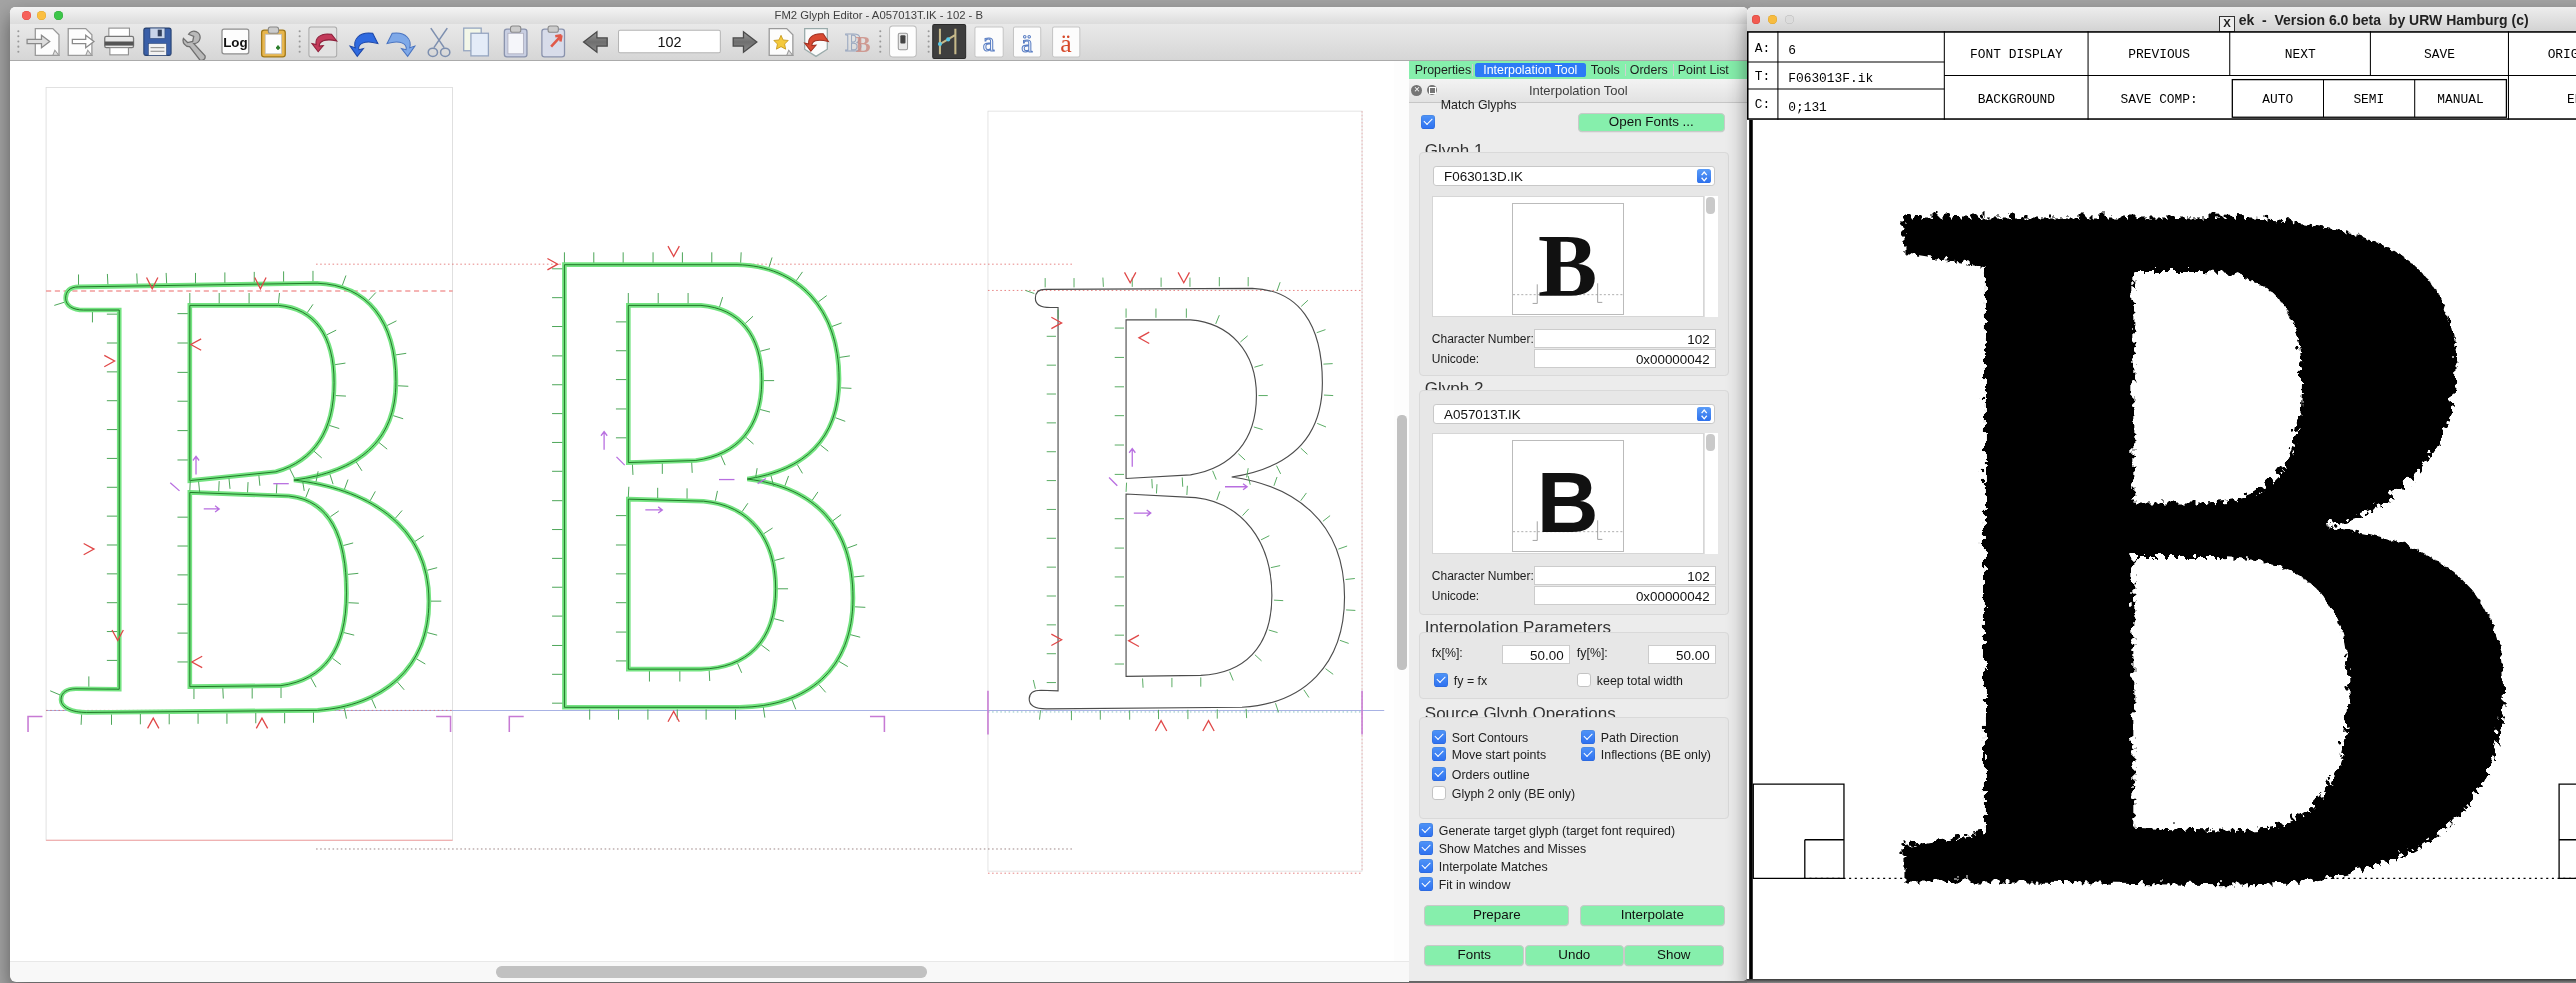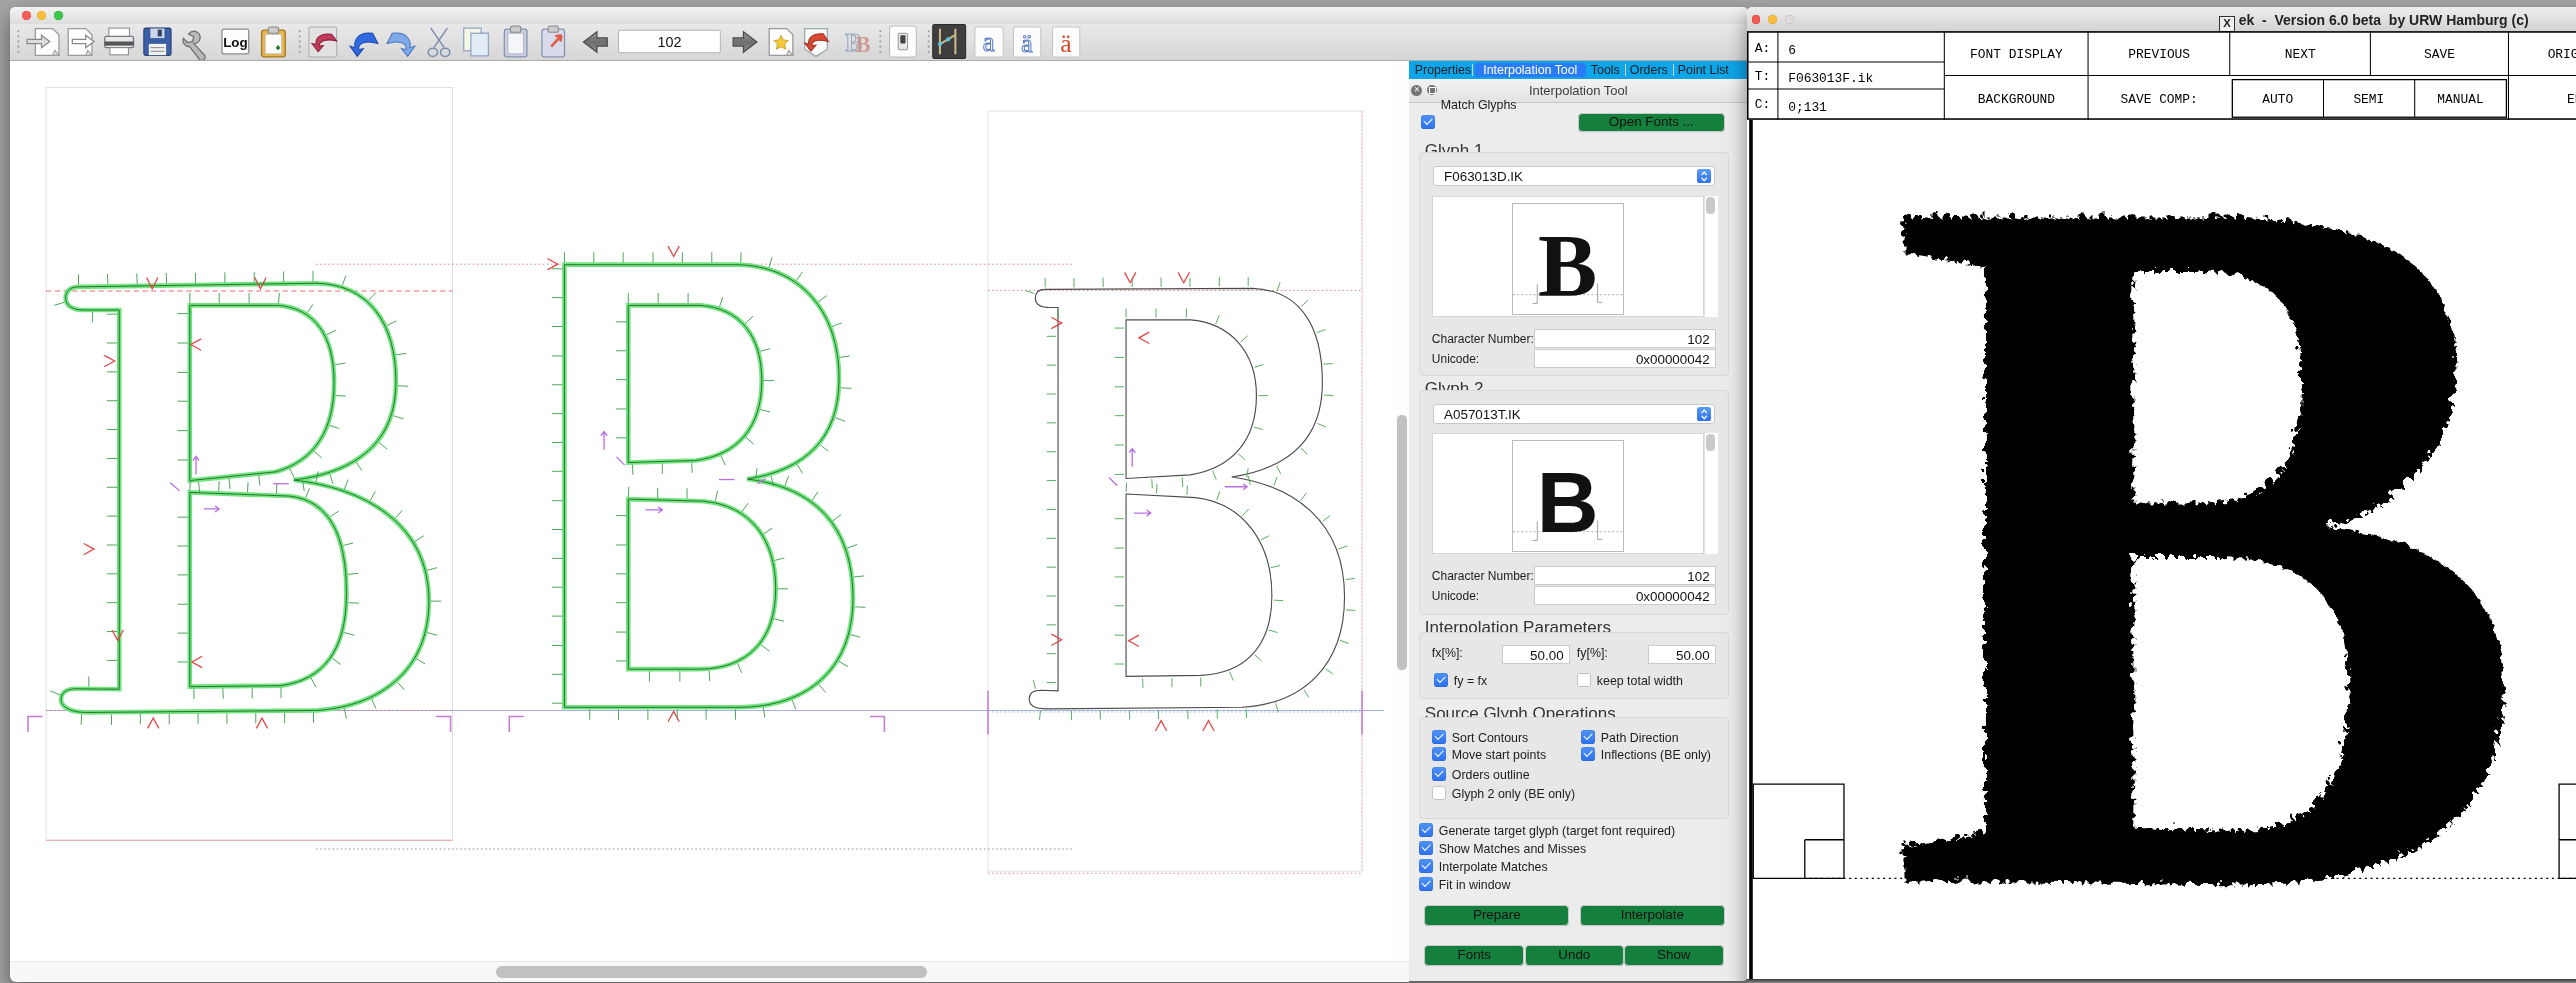--- a/index.html
+++ b/index.html
@@ -7,46 +7,47 @@
 .ltitle{left:0;top:0;width:100%;height:17px;background:linear-gradient(#f4f4f4,#dcdcdc);border-radius:5.2px 5.2px 0 0;border-bottom:0.5px solid #c9c9c9}
 .tl{width:8.8px;height:8.8px;border-radius:50%;top:3.6px}
 .ttext{width:100%;text-align:center;top:2.1px;font-size:11.3px;color:#404040}
 .ltoolbar{left:0;top:17px;width:100%;height:36px;background:linear-gradient(#e9e9e9,#d6d6d6);border-bottom:0.5px solid #ababab}
 .lcanvas{left:0;top:54px;width:1384px;height:901px;background:#fff;overflow:hidden}
 .vsb{left:1384px;top:54px;width:15px;height:901px;background:#fdfdfd}
 .vsb .th{left:3.6px;top:354px;width:9.8px;height:255px;background:#c1c1c1;border-radius:4.6px}
 .hsb{left:0;top:954px;width:1399px;height:19.6px;background:#f8f8f8;border-top:0.5px solid #e8e8e8;border-radius:0 0 0 6.2px}
 .hsb .th{left:486px;top:3.6px;width:431px;height:12px;background:#c1c1c1;border-radius:5.7px}
 .panel{left:1399px;top:54px;width:339px;height:920px;background:#ececec;border-radius:0 0 6.2px 0}
-.tabbar{left:0;top:0;width:100%;height:17.5px;background:#0ea5e9;border-bottom:0.5px solid #d4d4d4}
+.tabbar{left:0;top:0;width:100%;height:17.5px;background:#86efac;border-bottom:0.5px solid #d4d4d4}
 .tab{top:1.5px;height:14.4px;line-height:14.4px;font-size:12.4px;color:#1d1d1d;text-align:center}
 .tabsel{background:#2c7bf6;color:#fff;border-radius:2.6px}
 .phdr{left:0;top:17.5px;width:100%;height:23px;background:linear-gradient(#f3f3f3,#e2e2e2);border-bottom:0.5px solid #c6c6c6}
 .phdr .t{width:100%;text-align:center;top:4.1px;font-size:13px;color:#3d3d3d}
 .grp{background:#e7e7e7;border:0.5px solid #d9d9d9;border-radius:4.1px}
 .lab{font-size:12.4px;color:#1d1d1d;white-space:nowrap}
 .slab{font-size:17px;color:#333;white-space:nowrap}
 .lab2{font-size:12px;color:#1d1d1d;white-space:nowrap}
 .inp{background:#fff;border:0.5px solid #ccc;font-size:13.4px;color:#111}
 .combo{background:#fff;border:0.5px solid #c8c8c8;border-radius:3.1px;font-size:13.4px;color:#111}
 .cstep{background:linear-gradient(#5a9cf8,#2e71ec);border-radius:2.6px}
 .cb{width:14px;height:14px;border-radius:3.1px;background:linear-gradient(#4f94f7,#2d70f0);box-shadow:inset 0 0 0 0.5px rgba(0,0,0,.12)}
 .cb:after{content:"";position:absolute;left:3.1px;top:3.1px;width:6.7px;height:3.6px;border-left:1.5px solid #fff;border-bottom:1.5px solid #fff;transform:rotate(-45deg)}
 .cbu{width:14px;height:14px;border-radius:3.1px;background:#fff;border:0.5px solid #c3c3c3;box-sizing:border-box}
-.btn{background:#15803d;border:0.5px solid #c9c9c9;border-radius:4.1px;font-size:13.4px;color:#111;text-align:center;box-shadow:0 0.5px 0.5px rgba(0,0,0,.08)}
+.btn{background:#86efac;border:0.5px solid #c9c9c9;border-radius:4.1px;font-size:13.4px;color:#111;text-align:center;box-shadow:0 0.5px 0.5px rgba(0,0,0,.08)}
 .rwin{left:1747px;top:7.2px;width:1254px;height:976px;background:#fff;border-radius:5.2px 0 0 0;box-shadow:0 9.3px 20.6px rgba(0,0,0,.45)}
 .rtitle{left:0;top:0;width:100%;height:24px;background:linear-gradient(#ededed,#d3d3d3);border-radius:5.2px 0 0 0;border-bottom:0.5px solid #a8a8a8}
 </style></head>
 <body>
 
 <div class="a lwin">
  <div class="a ltitle"></div>
  <div class="a tl" style="left:12px;background:#f6605a;box-shadow:inset 0 0 0 0.5px #e1483f"></div>
  <div class="a tl" style="left:27px;background:#fbbf41;box-shadow:inset 0 0 0 0.5px #e0a631"></div>
  <div class="a tl" style="left:44px;background:#3dc649;box-shadow:inset 0 0 0 0.5px #2fa83a"></div>
+ <div class="a ttext">FM2 Glyph Editor - A057013T.IK - 102 - B</div>
  <div class="a ltoolbar" id="toolbar">
  <svg width="1738" height="36" viewBox="0 0 3373 70">
   <defs>
    <linearGradient id="garrow" x1="0" y1="0" x2="0" y2="1">
             <stop offset="0" stop-color="#9a9a9a"></stop>
             <stop offset=".5" stop-color="#6f6f6f"></stop>
             <stop offset="1" stop-color="#8b8b8b"></stop>
           </linearGradient>
    <g id="page">
             <path d="M2 2 h34 l12 12 v40 h-46 z" fill="#fdfdfd" stroke="#9a9a9a" stroke-width="2.5"></path>

